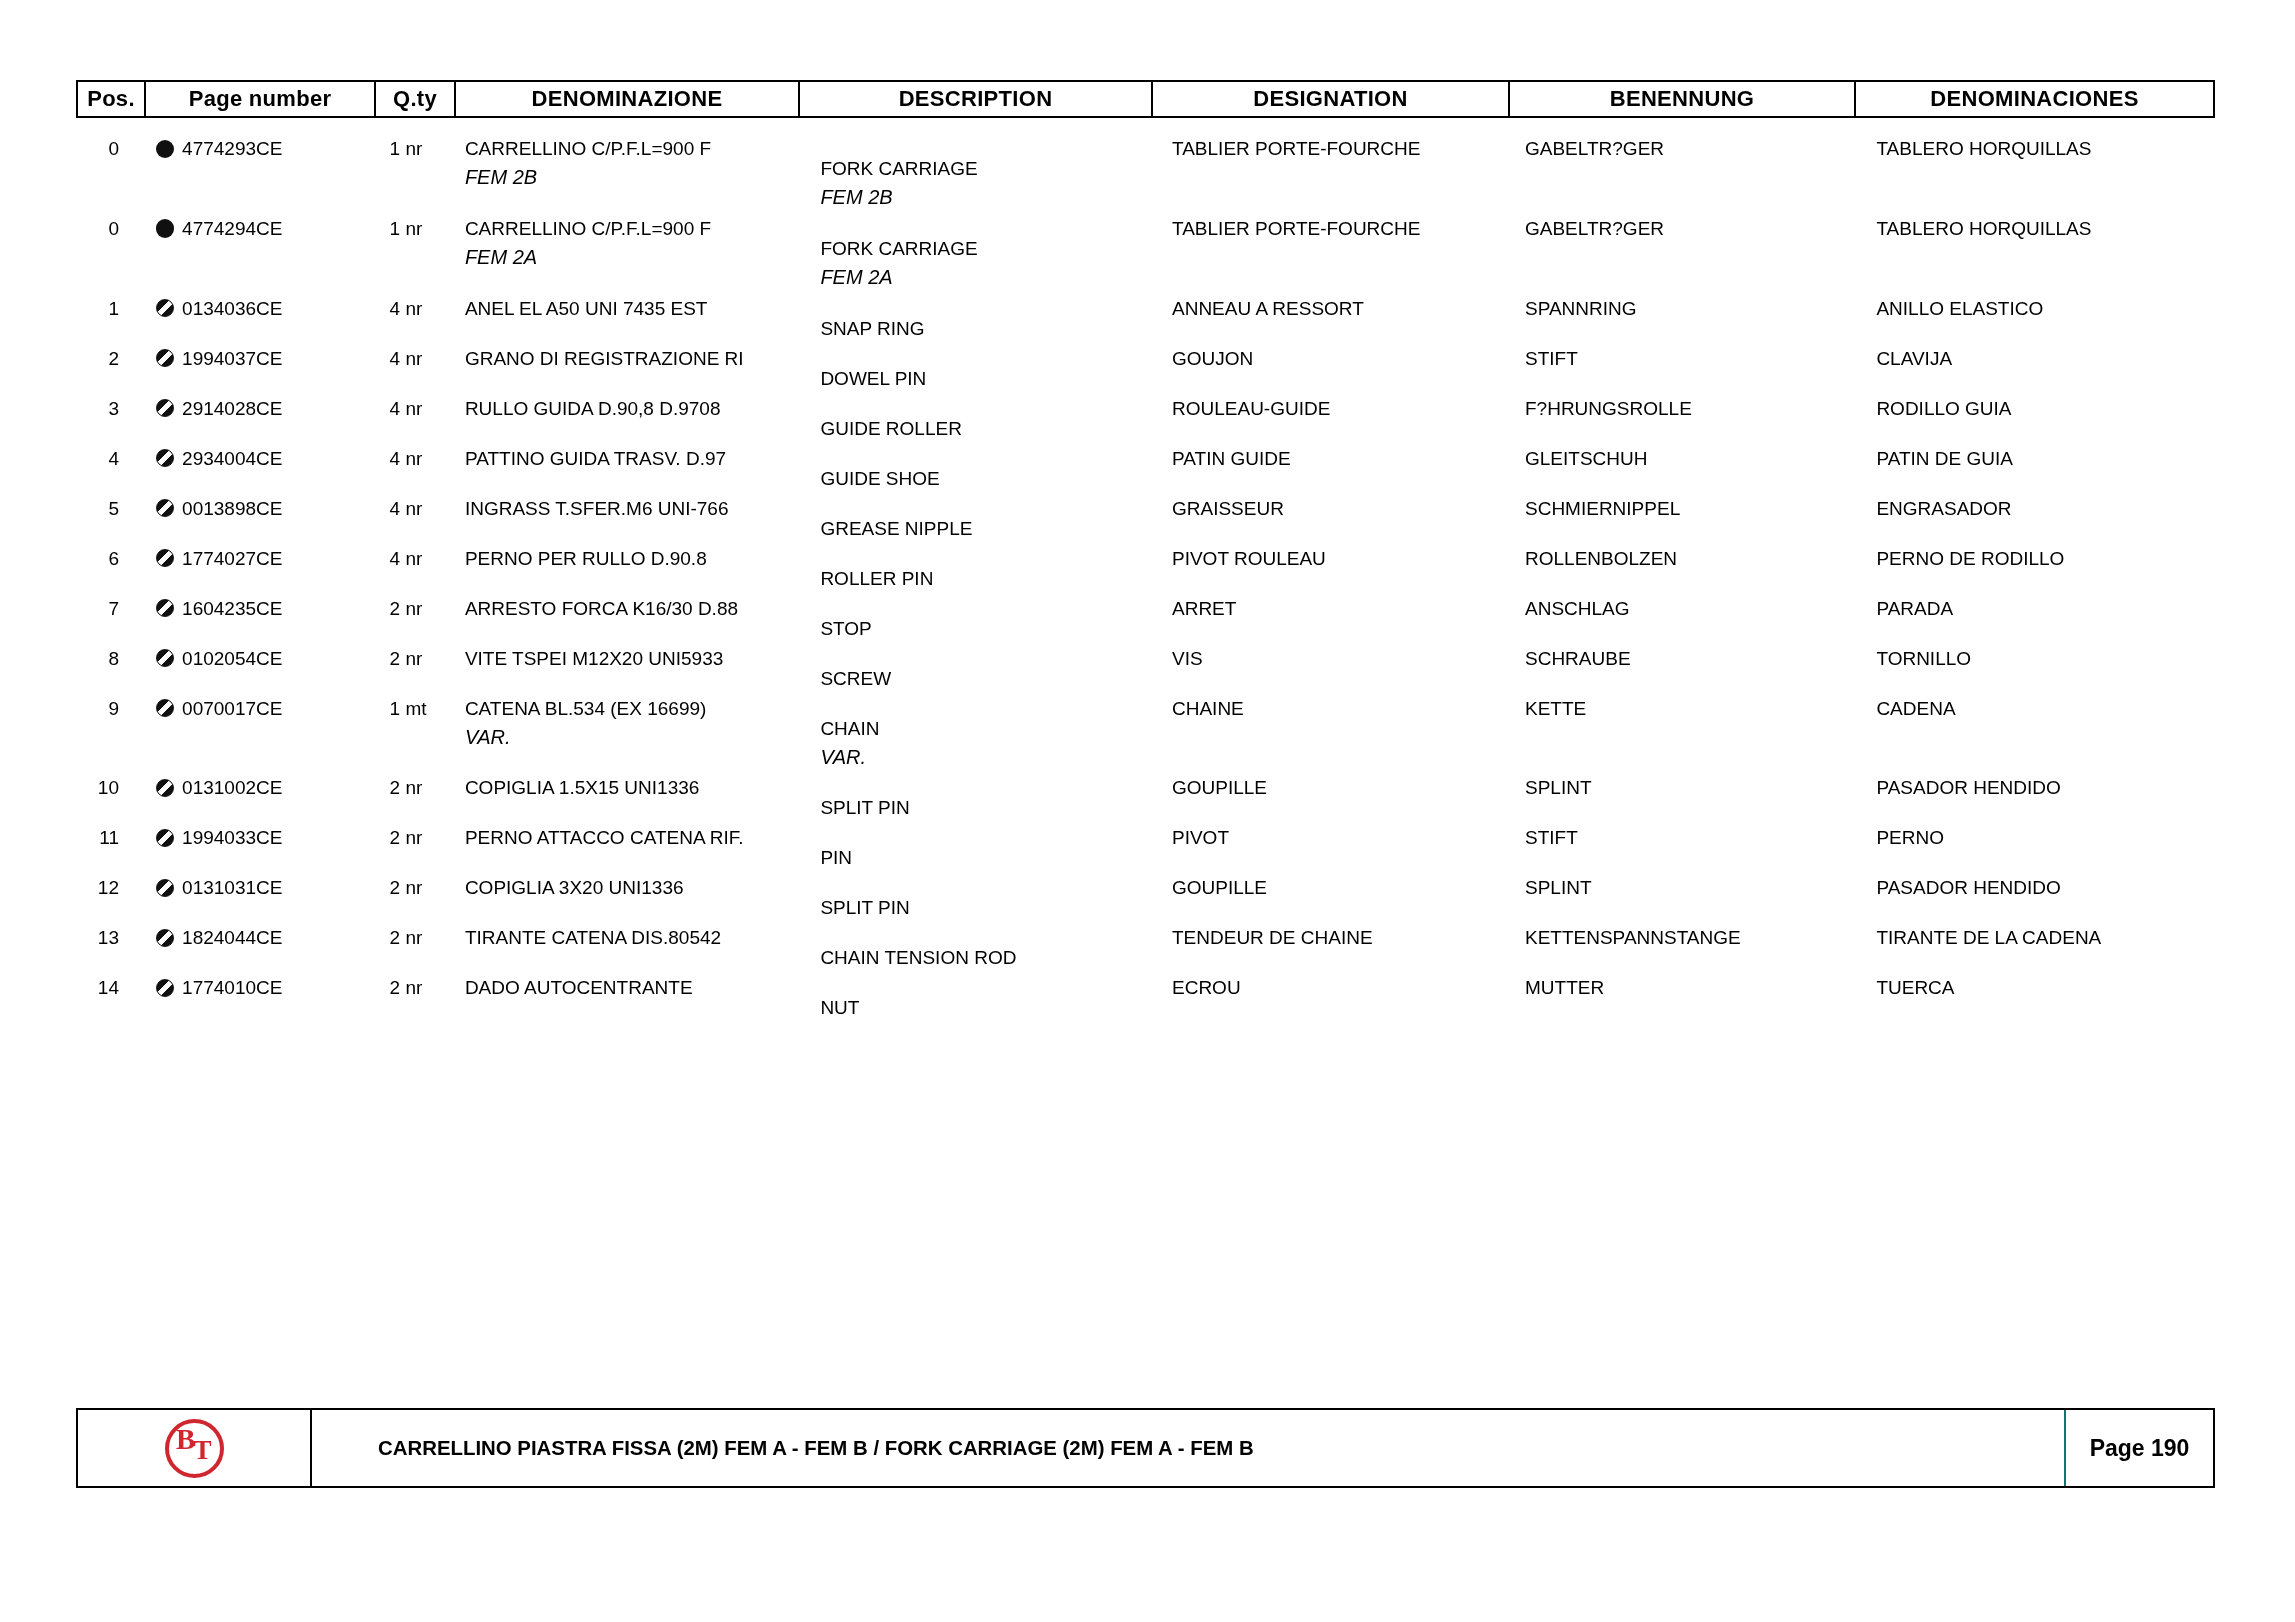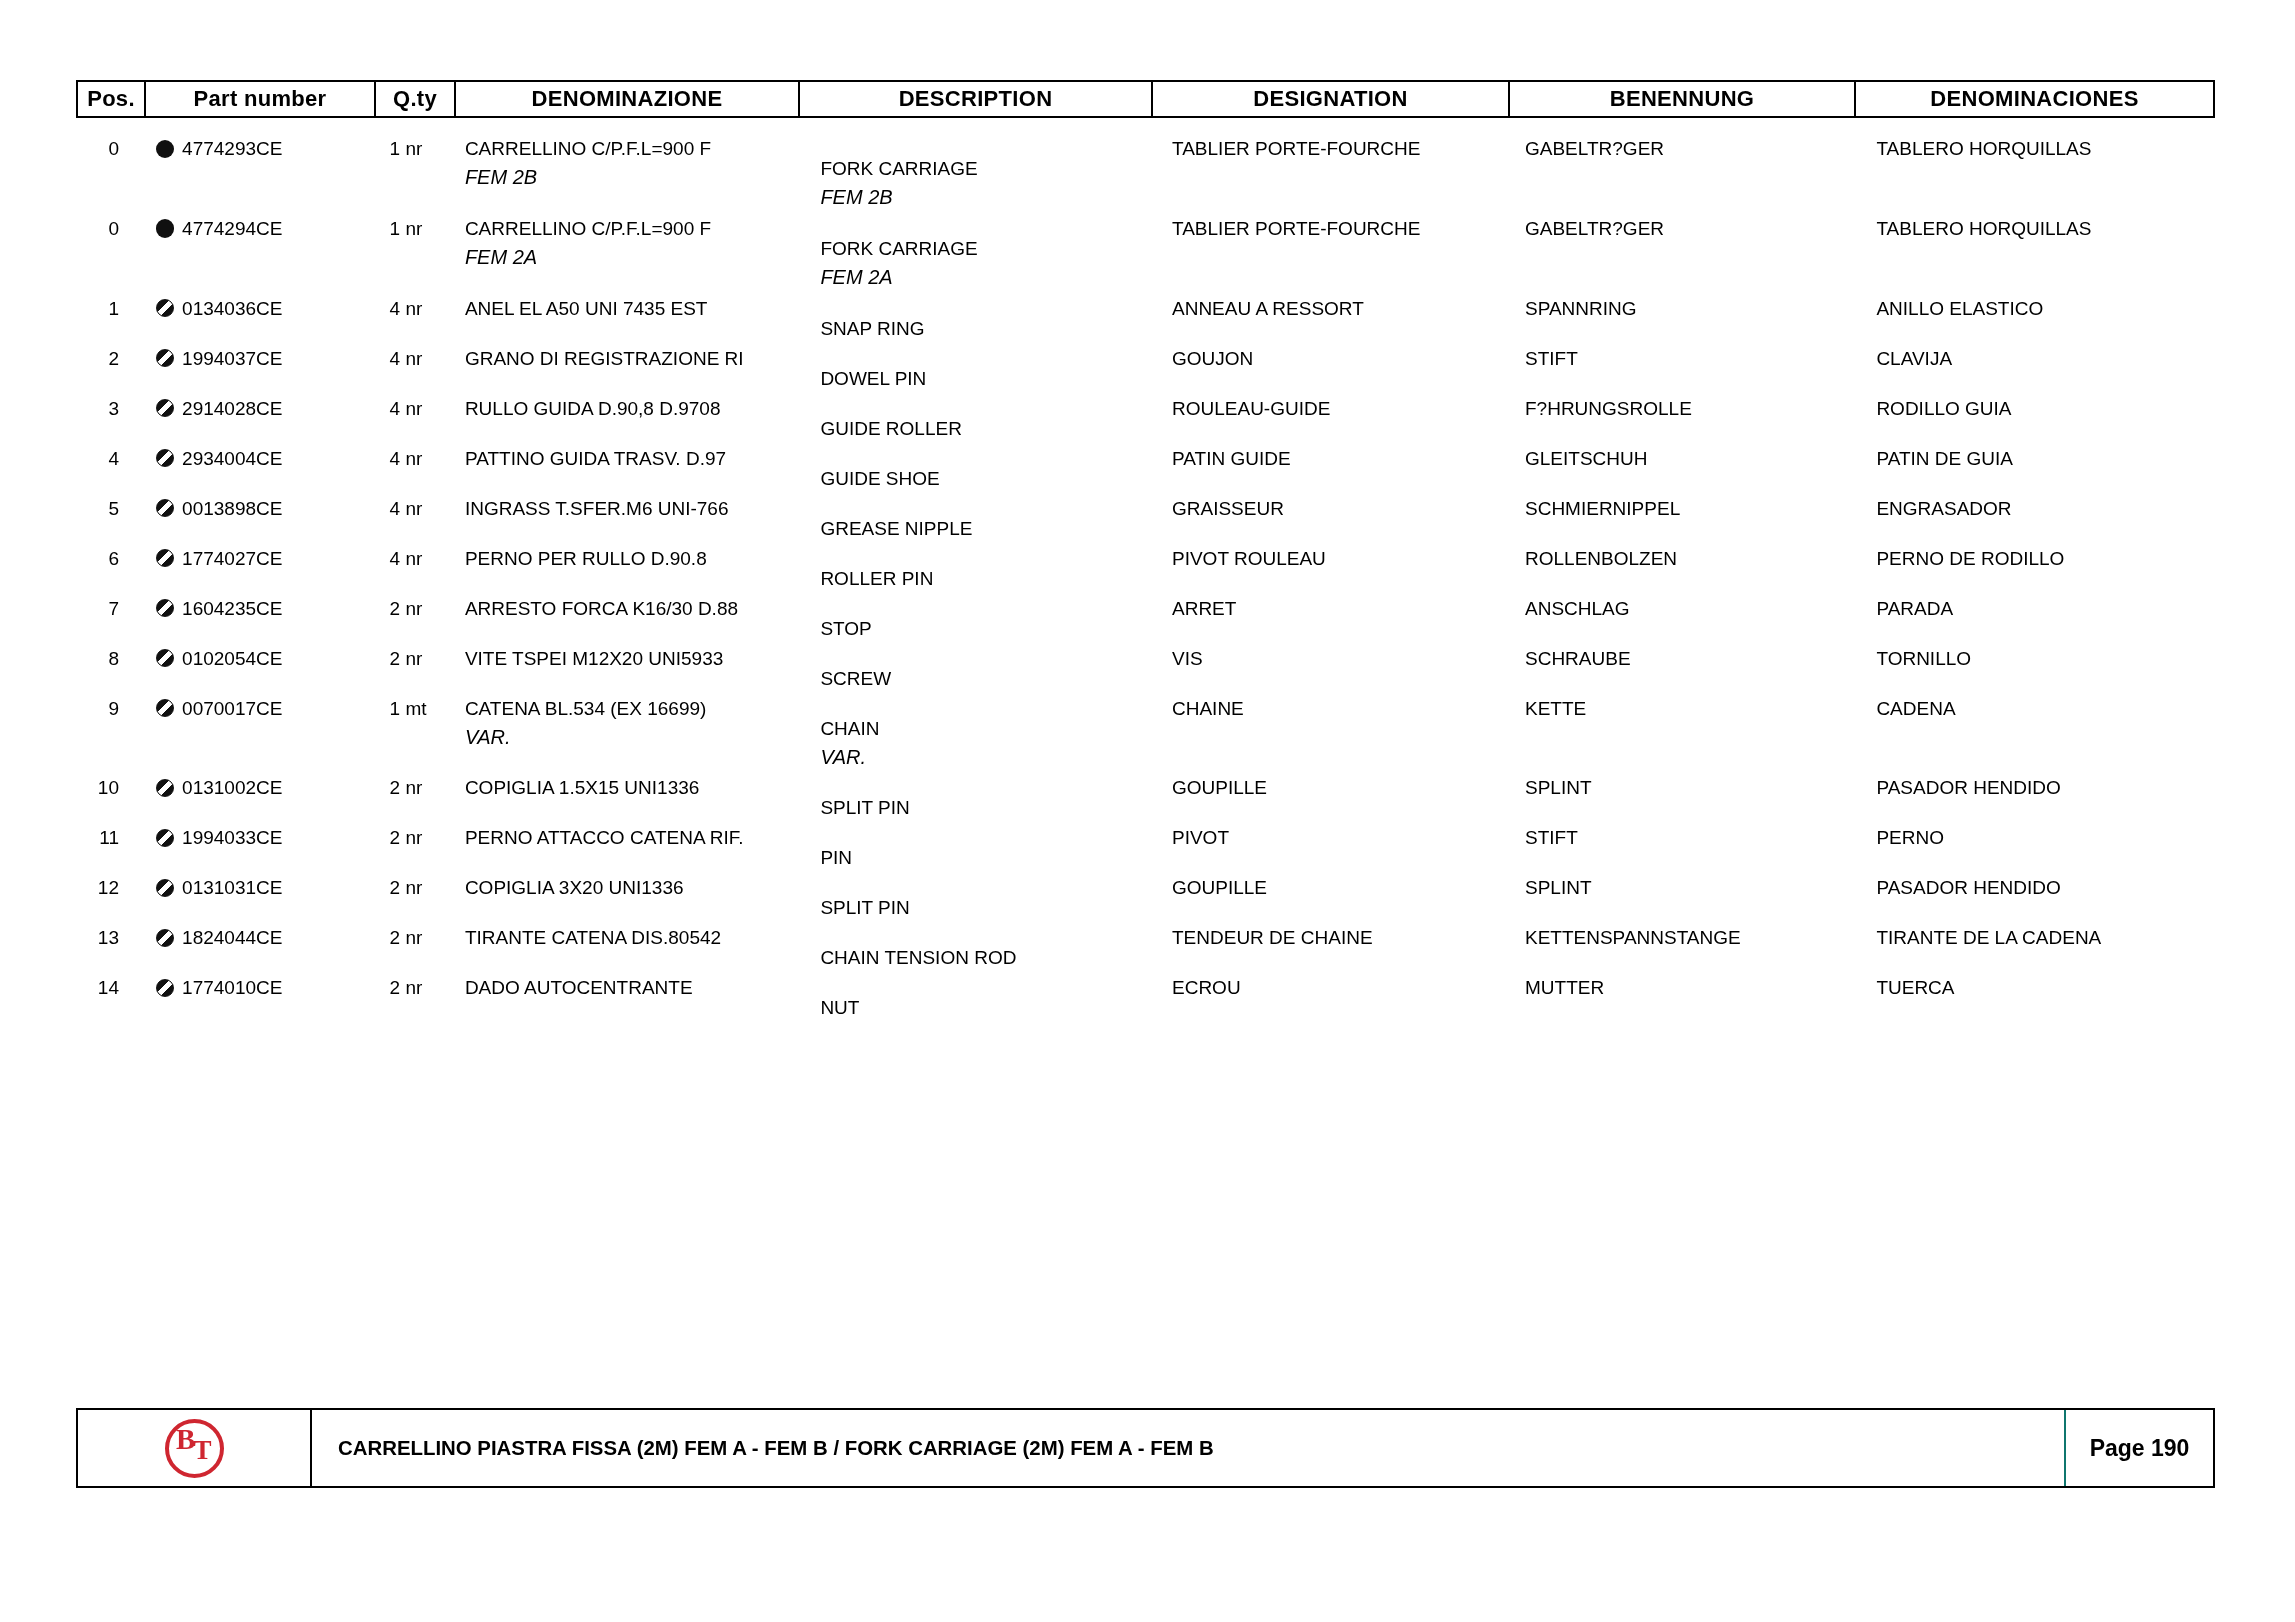--- a/index.html
+++ b/index.html
@@ -110,20 +110,21 @@
     justify-content: center;
   }
   .title-sec {
     flex: 1;
     display: flex;
     align-items: center;
     padding-left: 26px;
     font-weight: bold;
     font-size: 20.4px;
     white-space: nowrap;
+    margin-left: 40px;
   }
   .page-sec {
     width: 149px;
     box-sizing: border-box;
     border-left: 2px solid #0f766e;
     display: flex;
     align-items: center;
     justify-content: center;
     font-weight: bold;
     font-size: 23px;
@@ -151,21 +152,21 @@
   }
   .bt-b { left: 11.6px; top: 4.1px;  font-size: 29px; }
   .bt-t { left: 29px; top: 16.4px; font-size: 27px; }
 </style>
 </head>
 <body>
 
 <div class="table-wrap">
   <div class="thead">
     <div class="hcell">Pos.</div>
-    <div class="hcell">Part number</div>
+    <div class="hcell">Page number</div>
     <div class="hcell">Q.ty</div>
     <div class="hcell">DENOMINAZIONE</div>
     <div class="hcell">DESCRIPTION</div>
     <div class="hcell">DESIGNATION</div>
     <div class="hcell">BENENNUNG</div>
     <div class="hcell">DENOMINACIONES</div>
   </div>
   <div class="tbody">
       <div class="trow">
         <div class="cell pos-cell">0</div>

